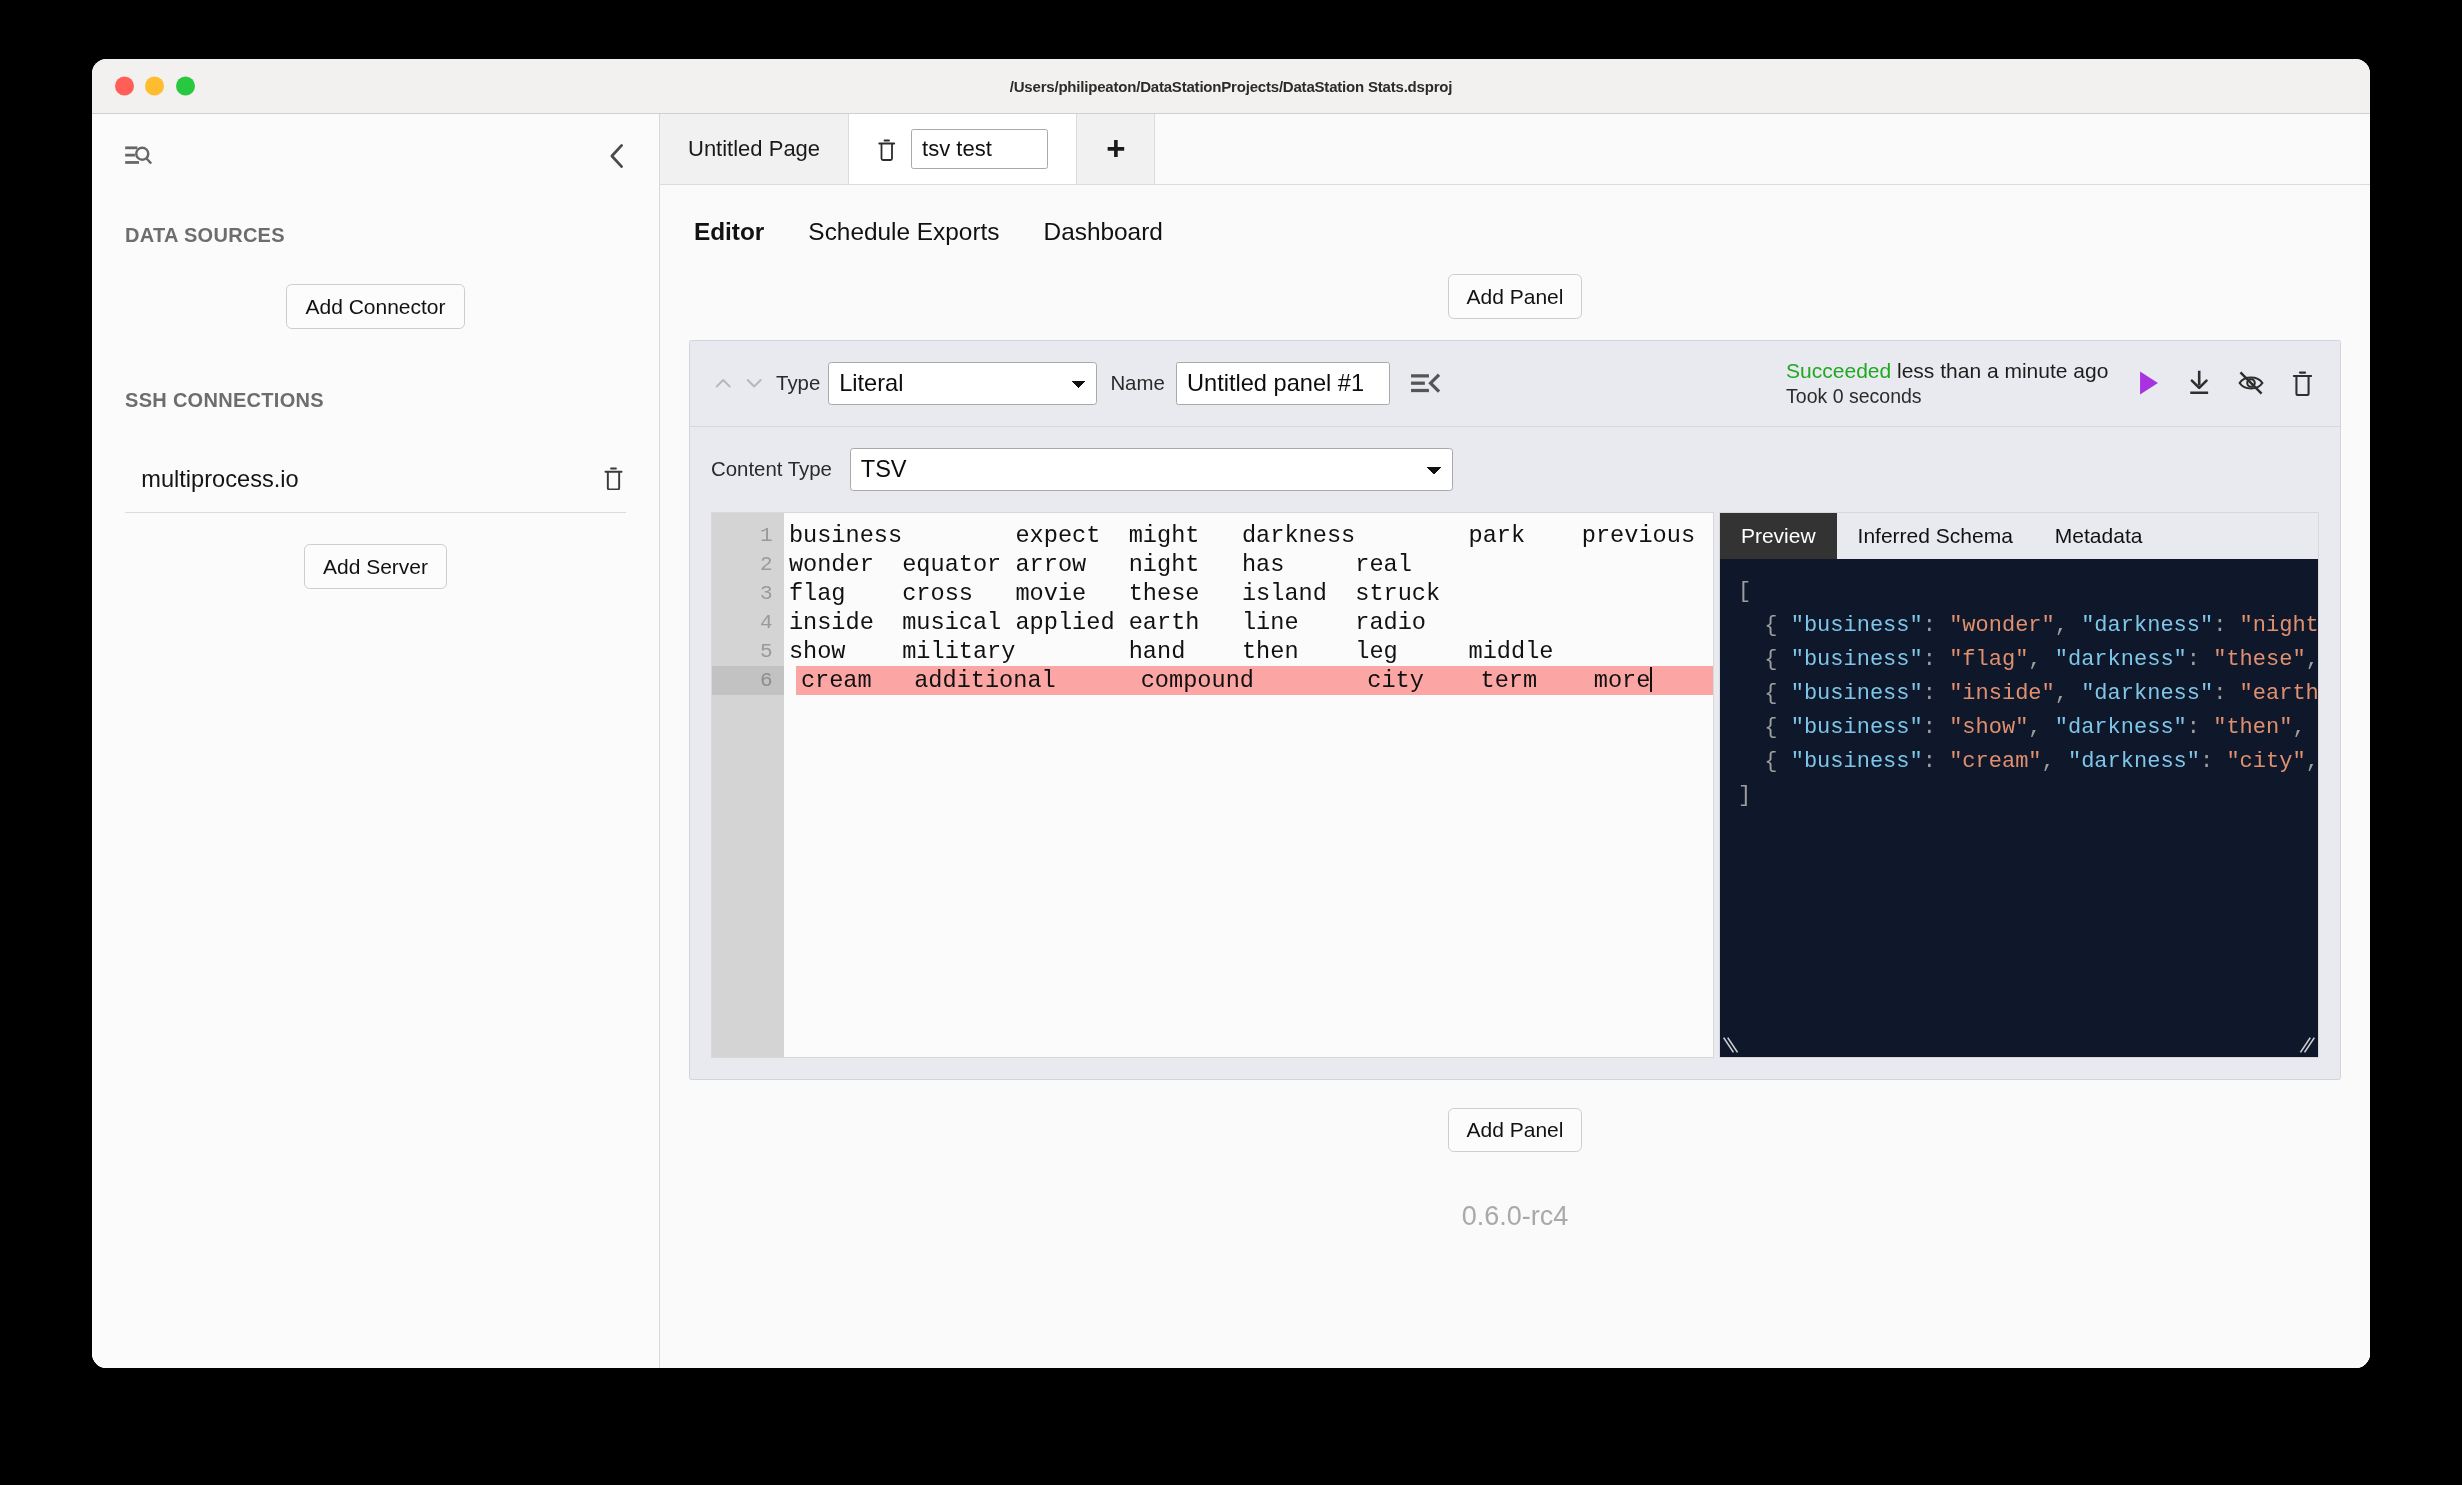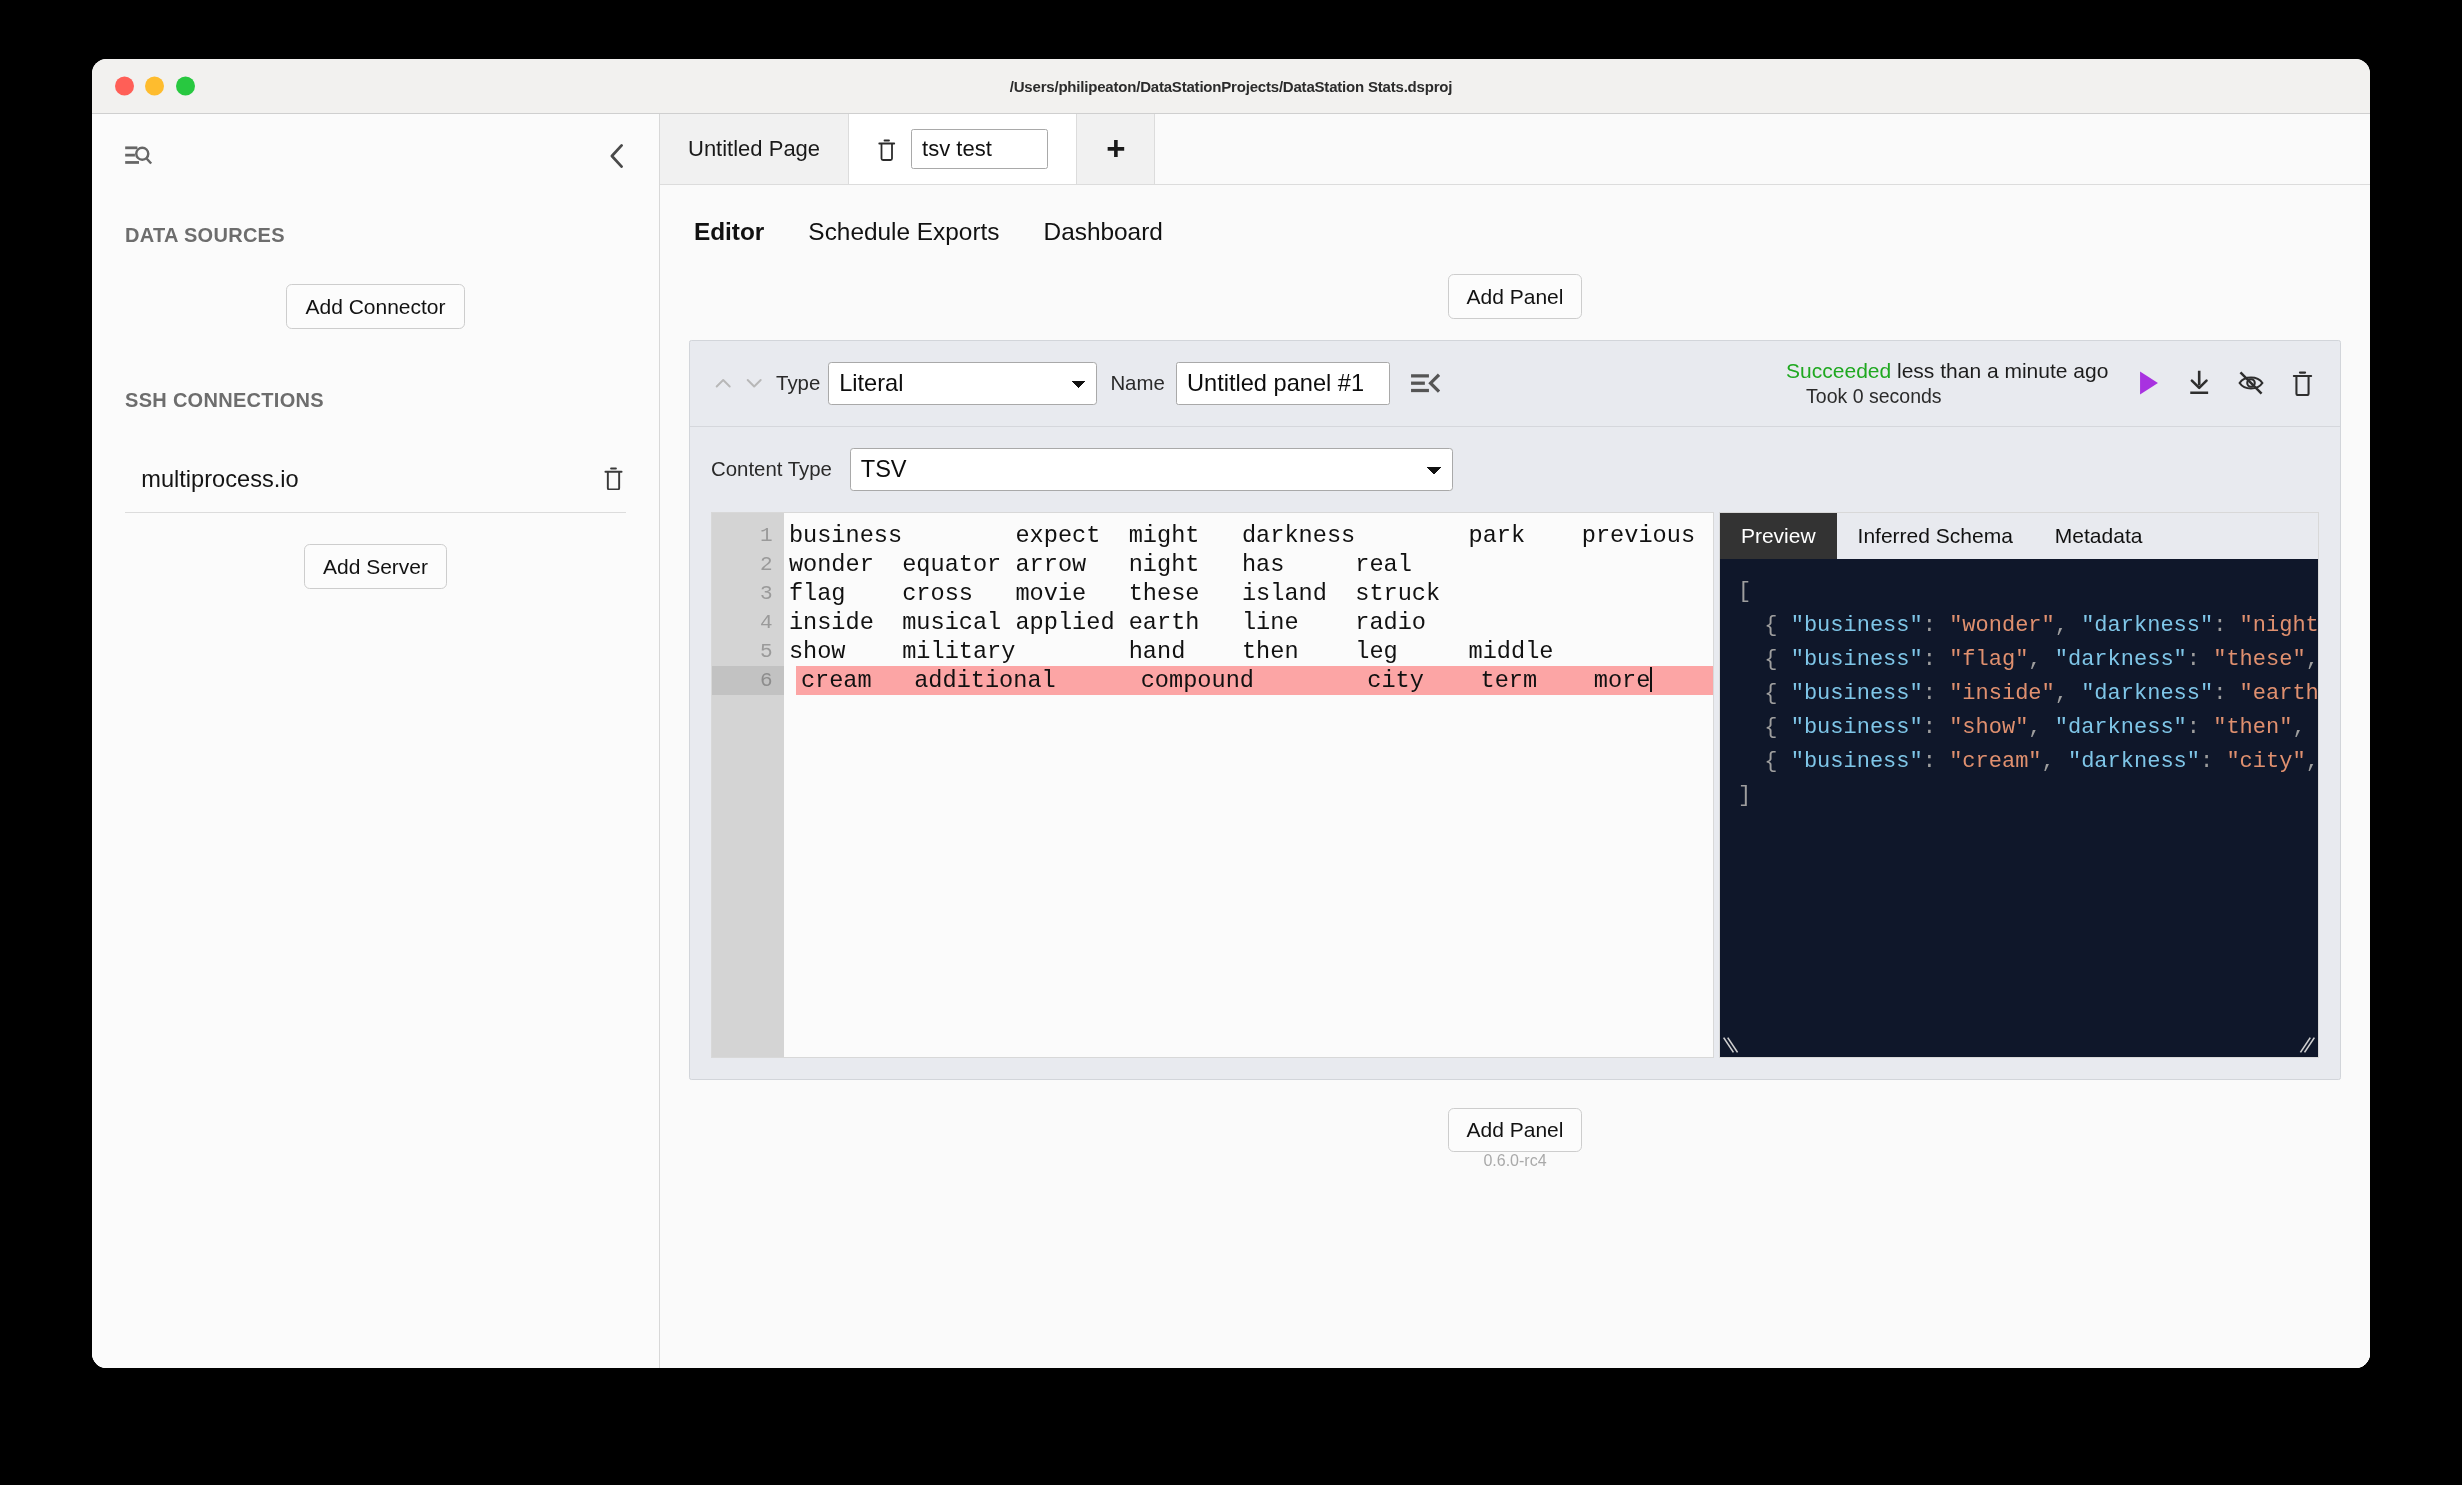--- a/index.html
+++ b/index.html
@@ -200,21 +200,21 @@
     border-radius: 2.4px;
     padding: 7.3px 9.8px;
     width: 214px;
     margin-left: 11.4px;
     outline: none;
   }
   .panel-head-spacer { flex: 1; }
   .status { text-align: left; margin-right: 28px; }
   .status-line1 { font-size: 21px; color: #1d1d1d; }
   .status-ok { color: #1fa820; }
-  .status-line2 { font-size: 19.5px; color: #2b2b2b; margin-top: 2.4px; margin-left: 20px; }
+  .status-line2 { font-size: 19.5px; color: #2b2b2b; margin-top: 2.4px; }
   .head-actions { display: flex; align-items: center; gap: 26px; padding-right: 4.9px; }
 
   .panel-subrow {
     display: flex;
     align-items: center;
     gap: 18px;
     padding: 21px 21px 21px 21px;
   }
   .select.content-type { width: 603px; }
 
@@ -296,21 +296,21 @@
   .jv { color: #e0906f; }
   .resize-tl, .resize-tr {
     position: absolute; bottom: 2.4px;
     width: 18px; height: 18px;
     pointer-events: auto;
   }
   .resize-tl { left: 2.4px; }
   .resize-tr { right: 2.4px; }
 
   .footer-add { display: flex; justify-content: center; margin-top: 28px; }
-  .version { text-align: center; font-size: 16px; color: #a9a9a9; }
+  .version { text-align: center; font-size: 27px; color: #a9a9a9; margin-top: 49px; }
 </style>
 </head>
 <body>
 
 <div class="window">
 
   <div class="titlebar">
     <div class="traffic">
       <div class="dot red"></div>
       <div class="dot yellow"></div>

